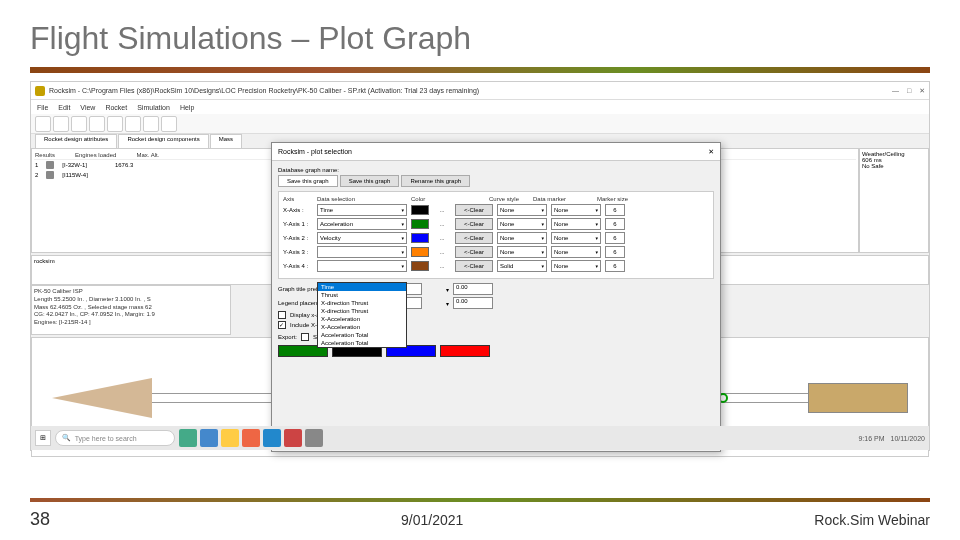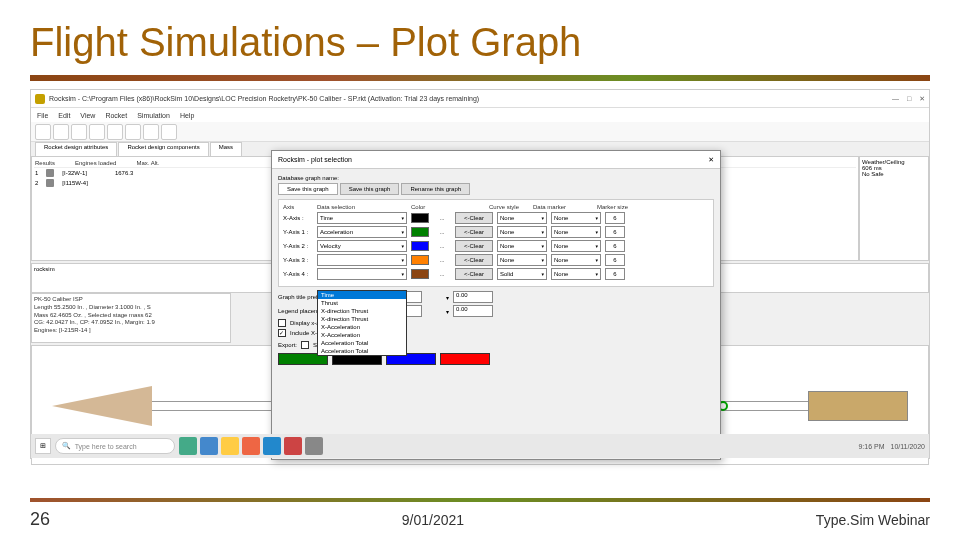--- a/index.html
+++ b/index.html
@@ -1,17 +1,17 @@
 <!DOCTYPE html>
 <html><head>
 <meta charset="utf-8">
 <style>
 *{box-sizing:border-box;margin:0;padding:0;font-family:Arial,sans-serif}
 body{width:960px;height:540px;background:#fff;position:relative;overflow:hidden}
-.slide-title{font-size:40px;font-weight:400;color:#a16207;padding:20px 0 10px 30px}
+.slide-title{font-size:32px;font-weight:400;color:#737373;padding:20px 0 10px 30px}
 .divider{height:6px;background:linear-gradient(90deg,#8b4513,#a0522d,#6b8e23,#8b4513);margin:0 30px}
 .screenshot{margin:8px 30px;background:#f0f0f0;border:1px solid #ccc;height:370px;position:relative;font-size:7px}
 .titlebar{background:#fff;height:18px;border-bottom:1px solid #ddd;display:flex;align-items:center;padding:0 4px;font-size:7px;color:#333}
 .titlebar .icon{width:10px;height:10px;background:#c4a000;border-radius:2px;margin-right:4px}
 .titlebar .wincontrols{margin-left:auto;display:flex;gap:8px;color:#666}
 .menubar{background:#fff;height:14px;display:flex;gap:10px;padding:0 6px;font-size:7px;color:#333;align-items:center}
 .toolbar{background:#f8f8f8;height:20px;display:flex;gap:2px;padding:2px 4px;border-bottom:1px solid #ddd}
 .toolbar .btn{width:16px;height:16px;background:#fff;border:1px solid #ccc;border-radius:2px}
 .tabs{background:#f0f0f0;height:14px;display:flex;gap:1px;font-size:6px;padding:0 4px}
 .tab{background:#fff;padding:1px 8px;border:1px solid #ccc;border-bottom:none}
@@ -310,16 +310,16 @@
     </div>
     <div class="tray">
       <span>9:16 PM</span>
       <span>10/11/2020</span>
     </div>
   </div>
 </div>
 
 <div class="footer-div"></div>
 <div class="footer">
-  <span class="page">26</span>
+  <span class="page">38</span>
   <span>9/01/2021</span>
-  <span>Type.Sim Webinar</span>
+  <span>Rock.Sim Webinar</span>
 </div>
 
 </body></html>

